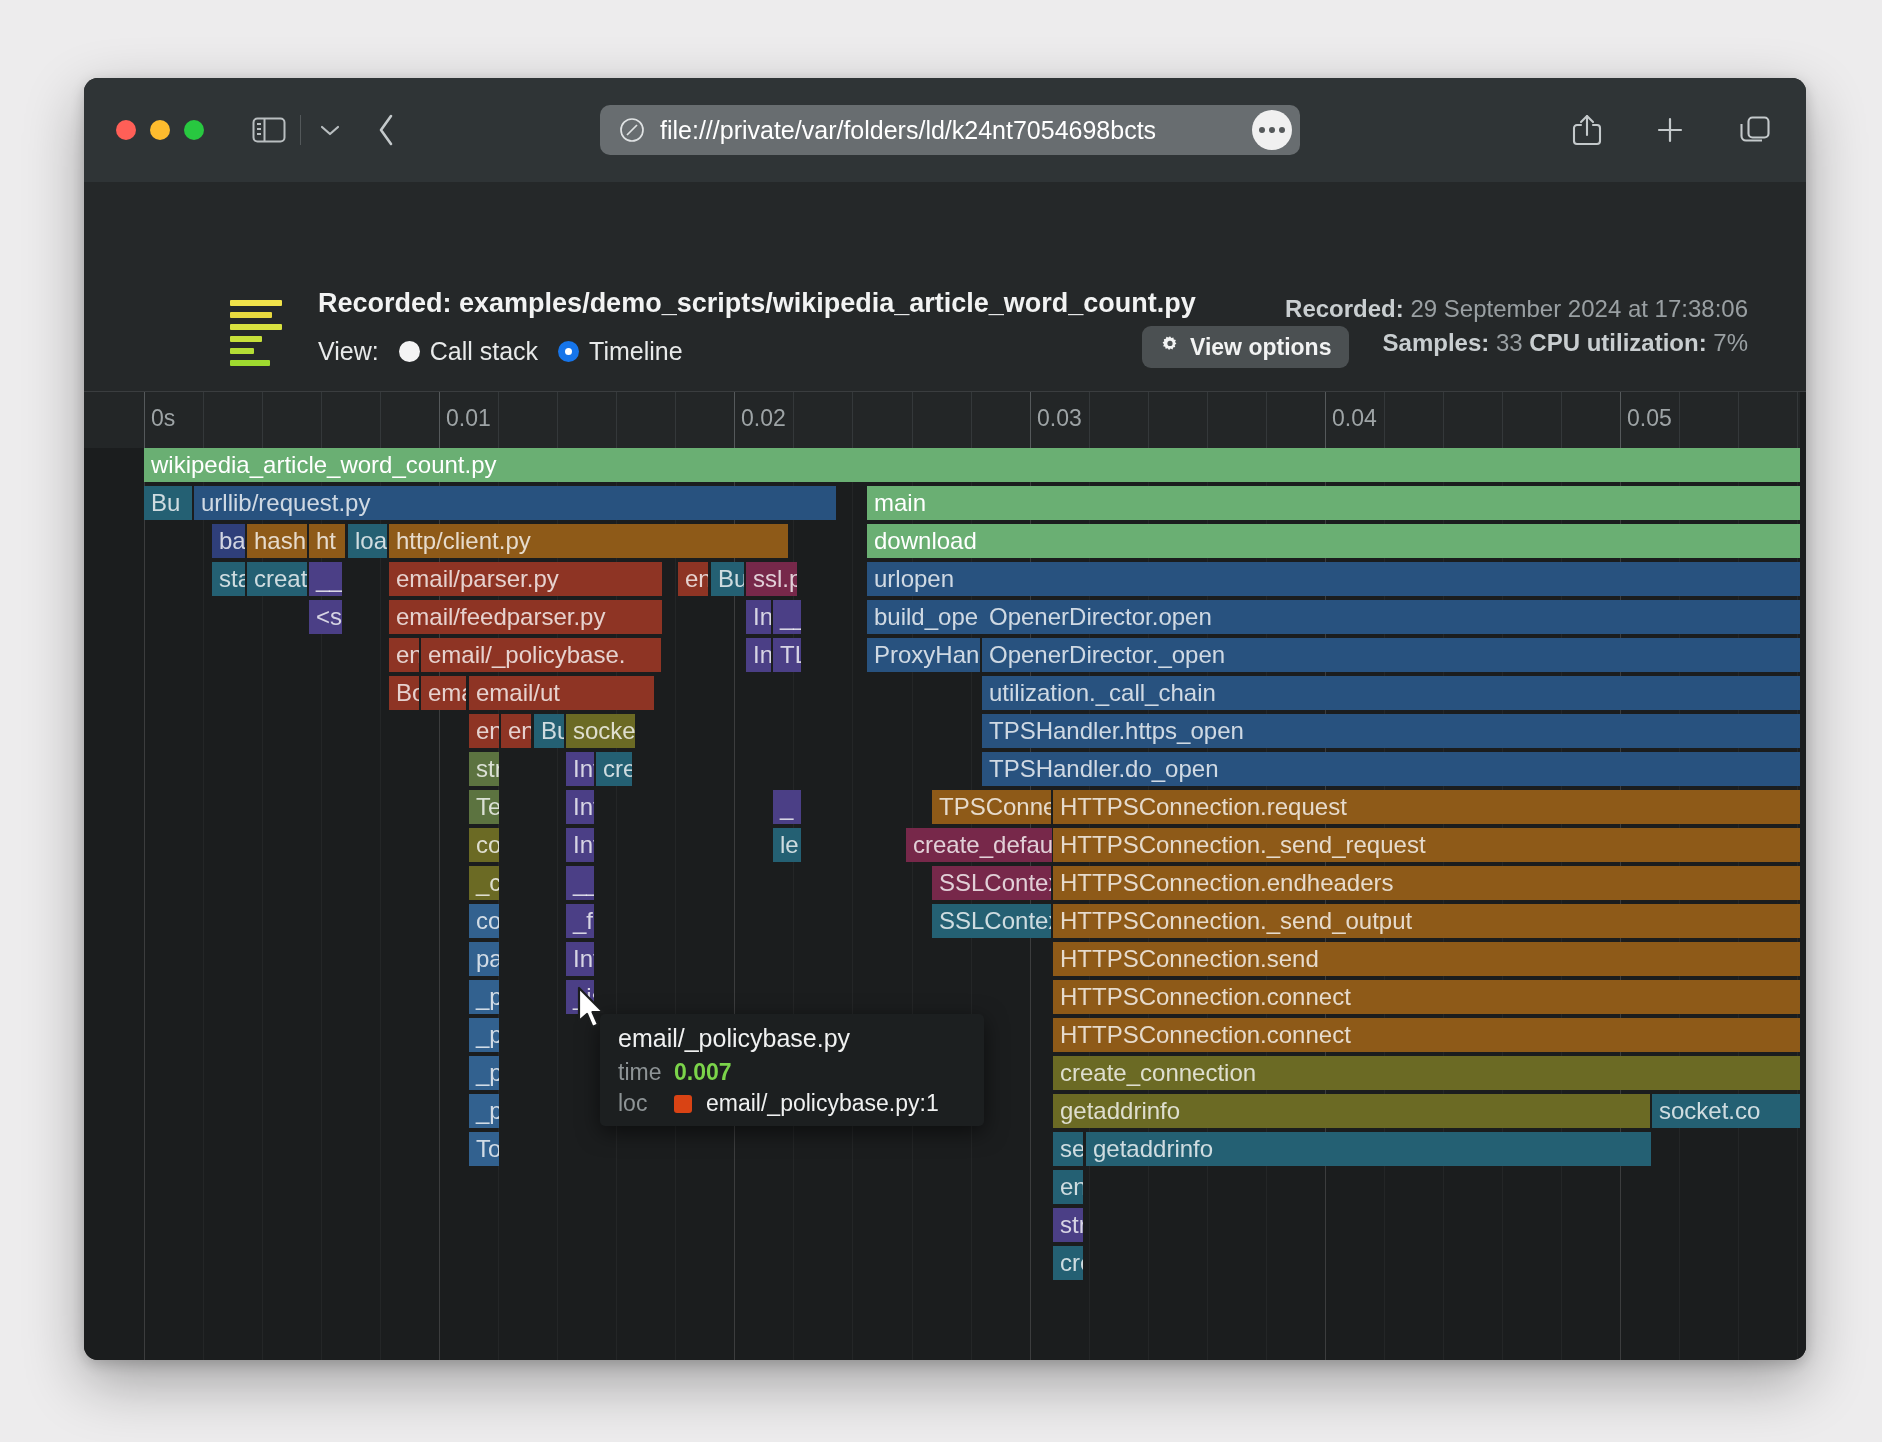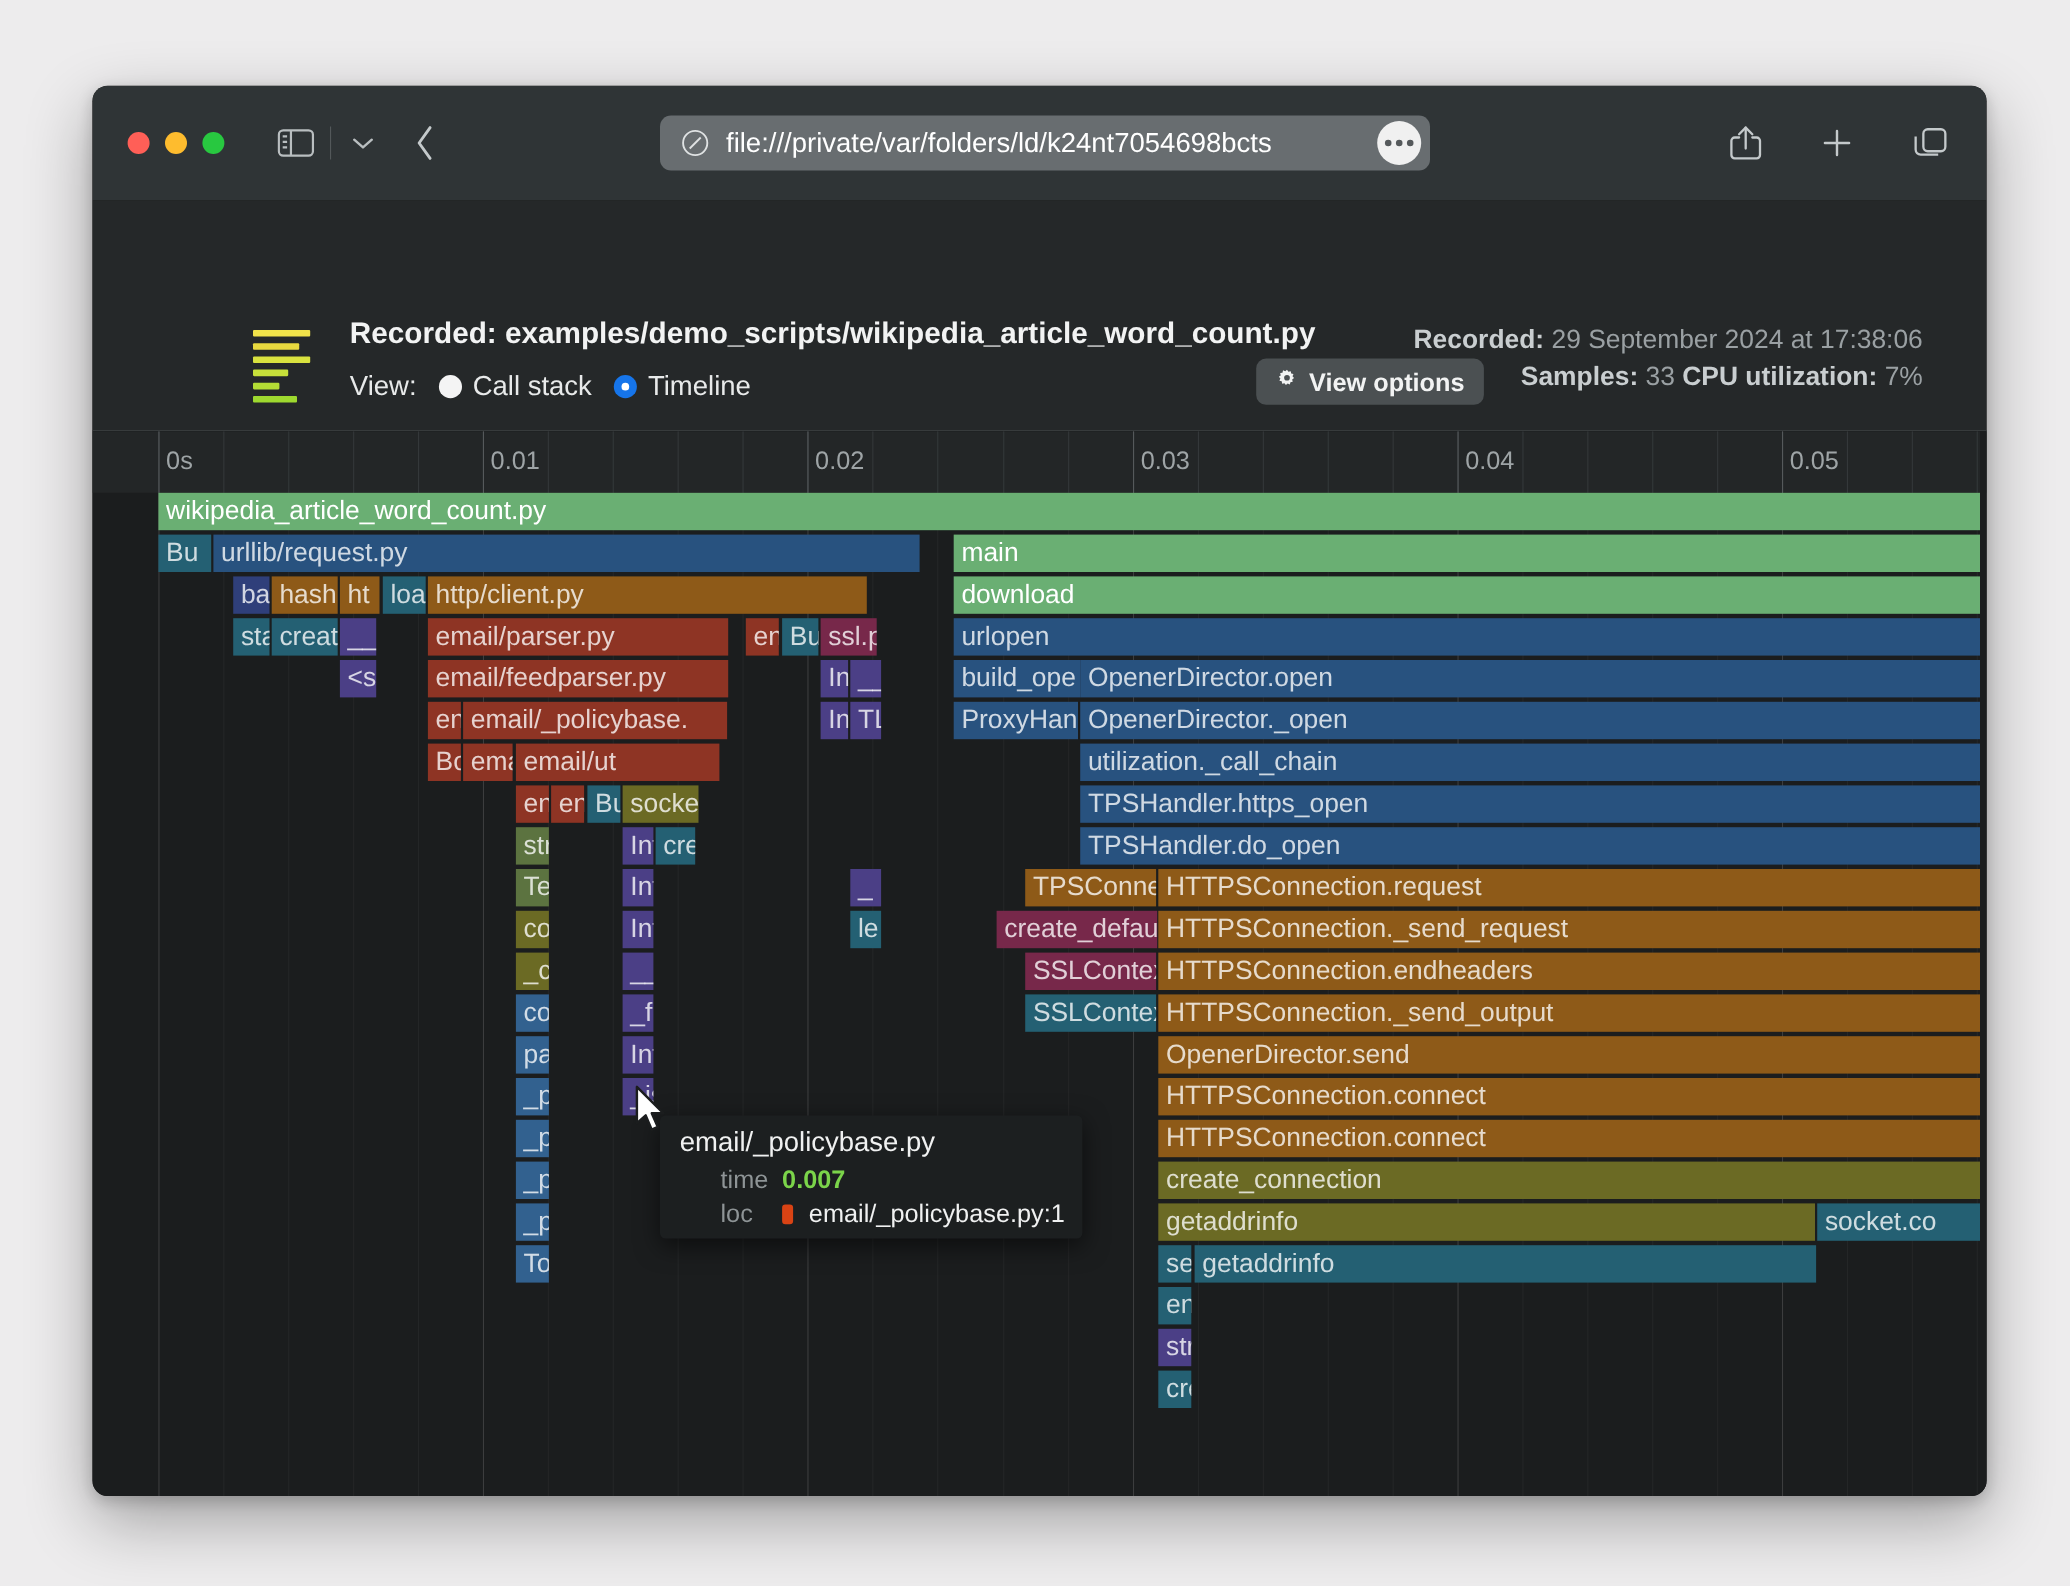--- a/index.html
+++ b/index.html
@@ -184,21 +184,21 @@
     left: 516px; top: 622px;
     width: 384px; height: 112px;
     background: #1c1f20;
     border-radius: 5px;
     box-shadow: 0 6px 22px rgba(0,0,0,0.55);
     padding: 10px 16px 0 18px;
     z-index: 50;
   }
   #tt-title { font-size: 25px; color: #f0f1f1; margin-bottom: 6px; }
   .tt-row { display: flex; align-items: center; font-size: 23px; margin-top: 4px; }
-  .tt-key { color: #8e9496; width: 56px; flex: 0 0 56px; margin-left: 37px; }
+  .tt-key { color: #8e9496; width: 56px; flex: 0 0 56px; }
   .tt-time { color: #7bd44a; font-weight: bold; }
   .tt-swatch { width: 18px; height: 18px; border-radius: 3px; background: #d94314; margin-right: 14px; }
   .tt-loc { color: #f0f1f1; }
 
   
   #cursor { position: absolute; left: 492px; top: 594px; z-index: 60; pointer-events: none; }
 
   
   #rail {
     position: absolute; right: 0; top: 314px; bottom: 0; width: 6px;
@@ -469,21 +469,21 @@
           <div class="frame" style="left: 385px; width: 30px; top: 418px; background: rgb(107, 106, 36);">_c</div>
           <div class="frame" style="left: 482px; width: 28px; top: 418px; background: rgb(75, 63, 134);">__</div>
           <div class="frame" style="left: 848px; width: 119px; top: 418px; background: rgb(119, 40, 74);">SSLContext.lo</div>
           <div class="frame" style="left: 969px; width: 751px; top: 418px; background: rgb(142, 90, 24);">HTTPSConnection.endheaders</div>
           <div class="frame" style="left: 385px; width: 30px; top: 456px; background: rgb(50, 97, 143);">co</div>
           <div class="frame" style="left: 482px; width: 28px; top: 456px; background: rgb(75, 63, 134);">_fi</div>
           <div class="frame" style="left: 848px; width: 119px; top: 456px; background: rgb(36, 96, 115);">SSLContext.s</div>
           <div class="frame" style="left: 969px; width: 751px; top: 456px; background: rgb(142, 90, 24);">HTTPSConnection._send_output</div>
           <div class="frame" style="left: 385px; width: 30px; top: 494px; background: rgb(50, 97, 143);">pa</div>
           <div class="frame" style="left: 482px; width: 28px; top: 494px; background: rgb(75, 63, 134);">Int</div>
-          <div class="frame" style="left: 969px; width: 751px; top: 494px; background: rgb(142, 90, 24);">OpenerDirector.send</div>
+          <div class="frame" style="left: 969px; width: 751px; top: 494px; background: rgb(142, 90, 24);">HTTPSConnection.send</div>
           <div class="frame" style="left: 385px; width: 30px; top: 532px; background: rgb(50, 97, 143);">_p</div>
           <div class="frame" style="left: 482px; width: 28px; top: 532px; background: rgb(75, 63, 134);">_is</div>
           <div class="frame" style="left: 969px; width: 751px; top: 532px; background: rgb(142, 90, 24);">HTTPSConnection.connect</div>
           <div class="frame" style="left: 385px; width: 30px; top: 570px; background: rgb(50, 97, 143);">_p</div>
           <div class="frame" style="left: 969px; width: 751px; top: 570px; background: rgb(142, 90, 24);">HTTPSConnection.connect</div>
           <div class="frame" style="left: 385px; width: 30px; top: 608px; background: rgb(50, 97, 143);">_p</div>
           <div class="frame" style="left: 969px; width: 751px; top: 608px; background: rgb(107, 106, 36);">create_connection</div>
           <div class="frame" style="left: 385px; width: 30px; top: 646px; background: rgb(50, 97, 143);">_p</div>
           <div class="frame" style="left: 969px; width: 597px; top: 646px; background: rgb(107, 106, 36);">getaddrinfo</div>
           <div class="frame" style="left: 1568px; width: 152px; top: 646px; background: rgb(36, 96, 115);">socket.co</div>

